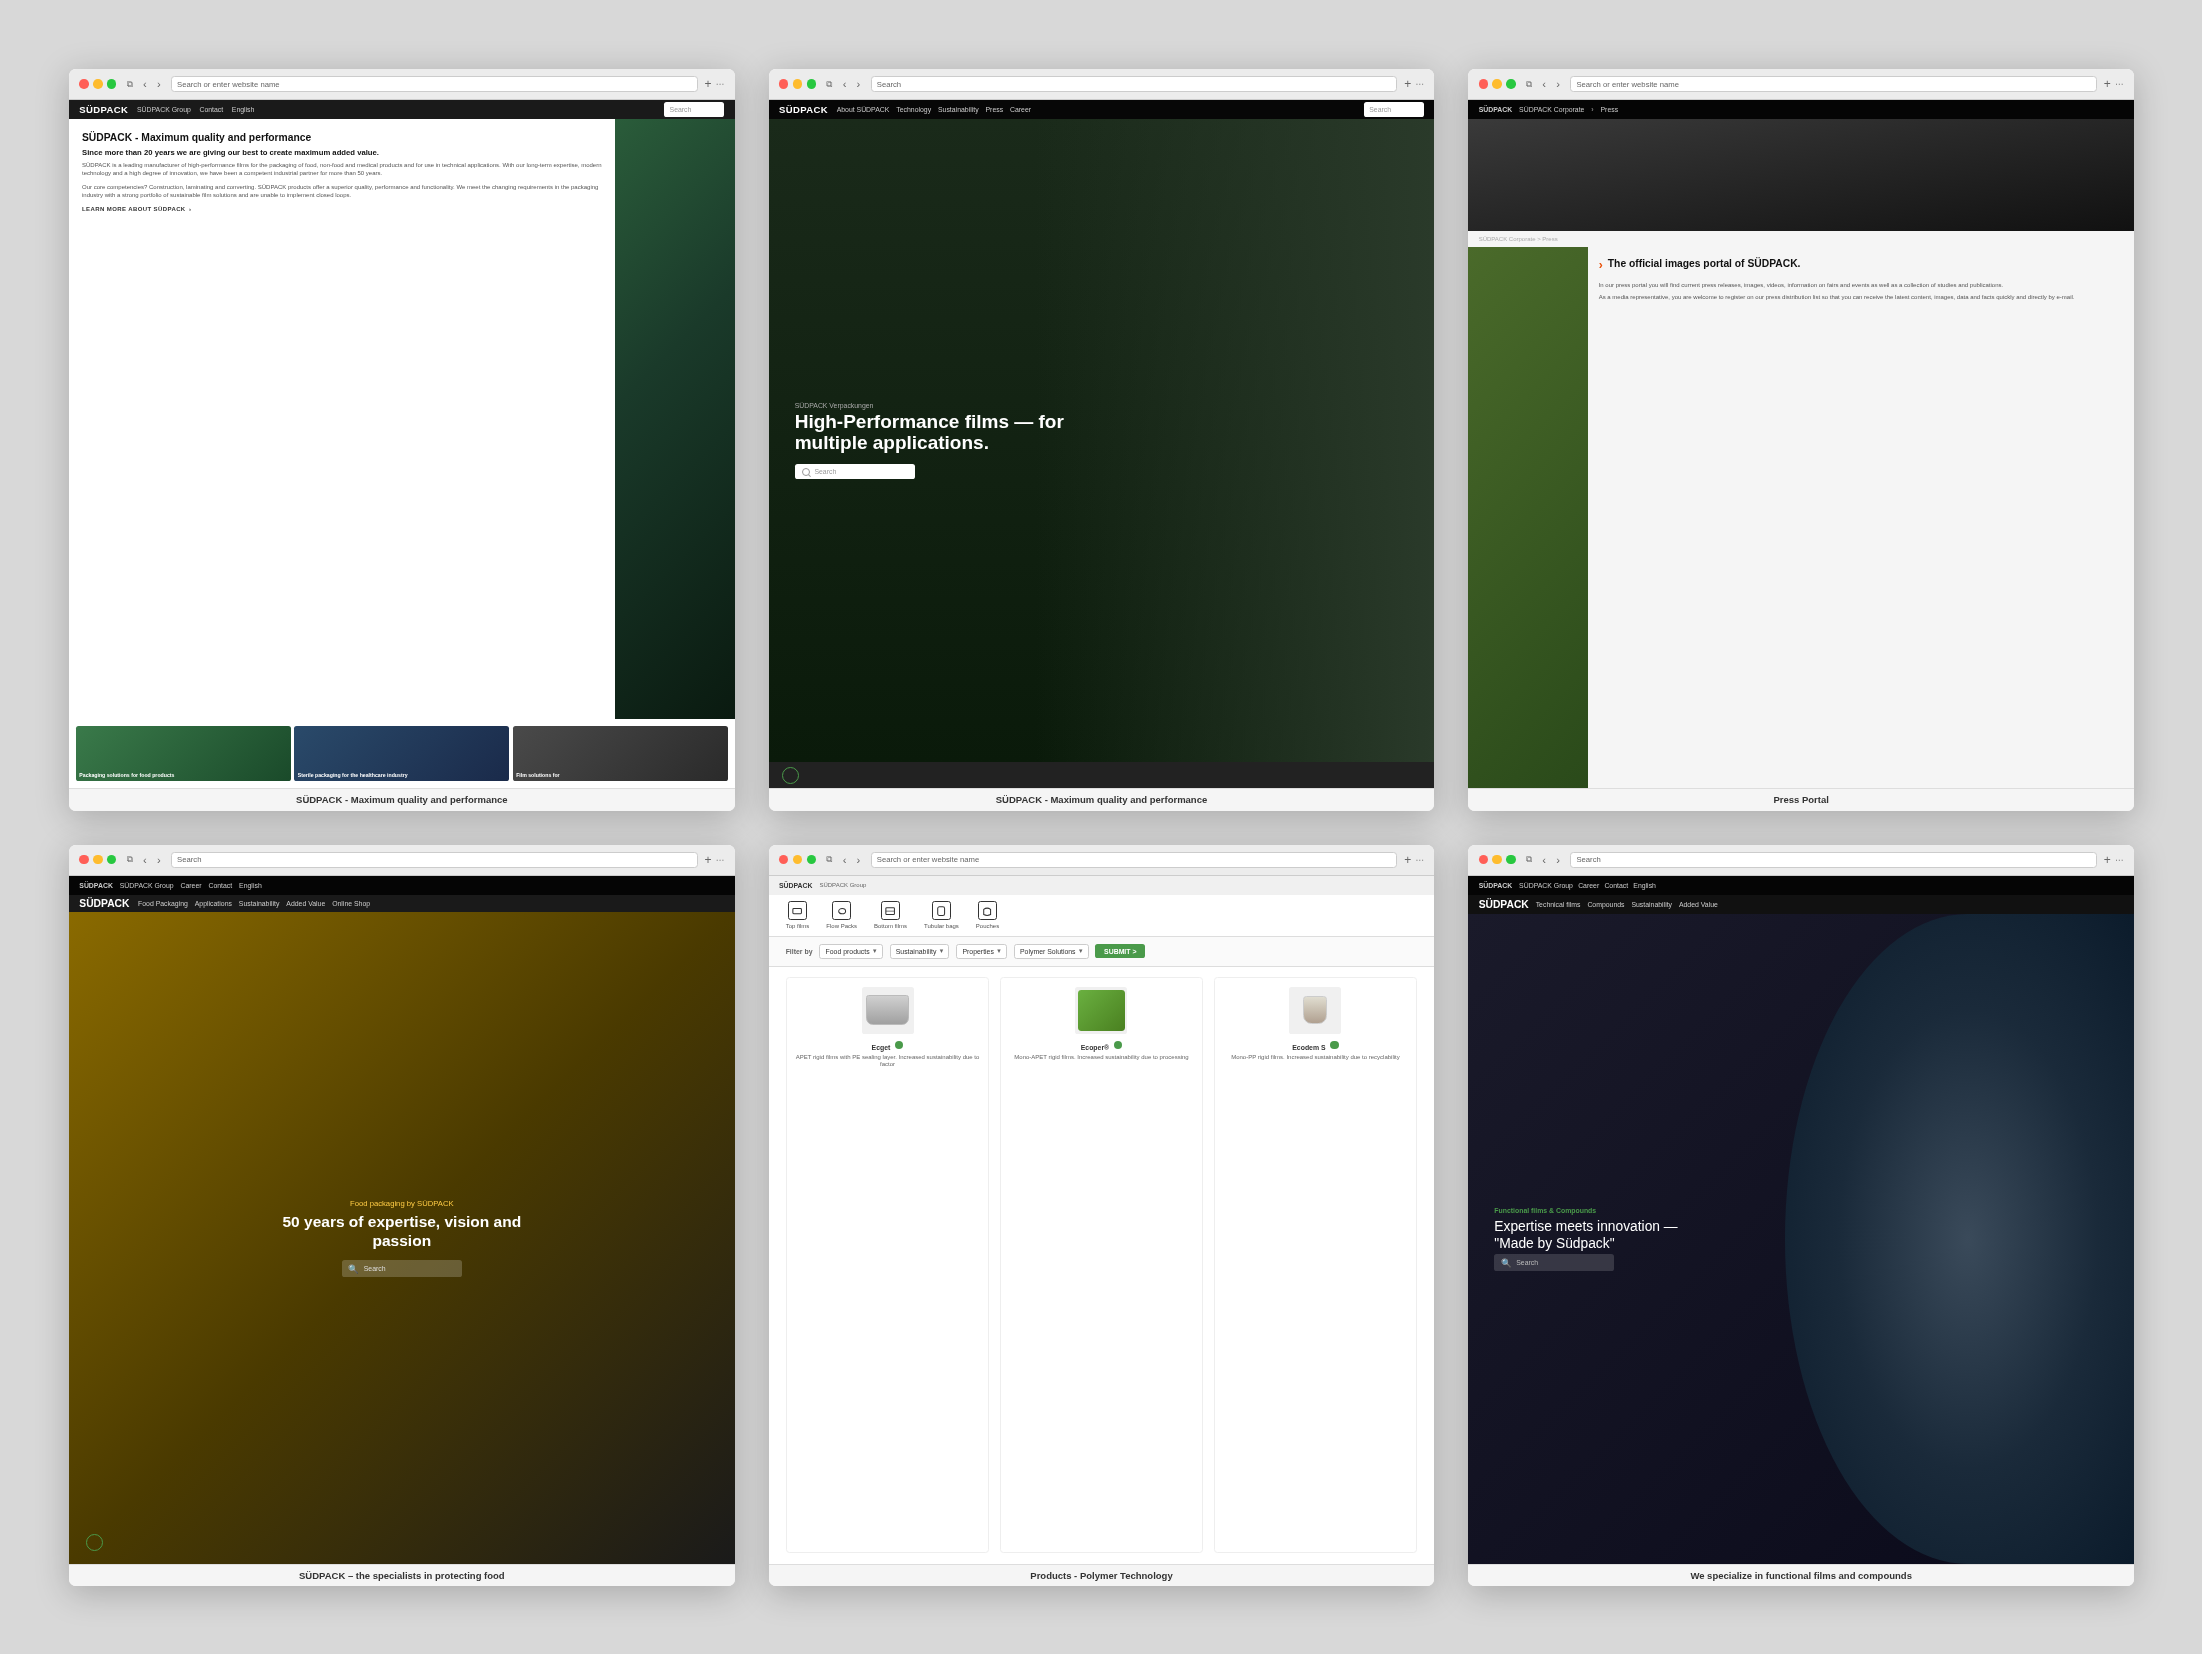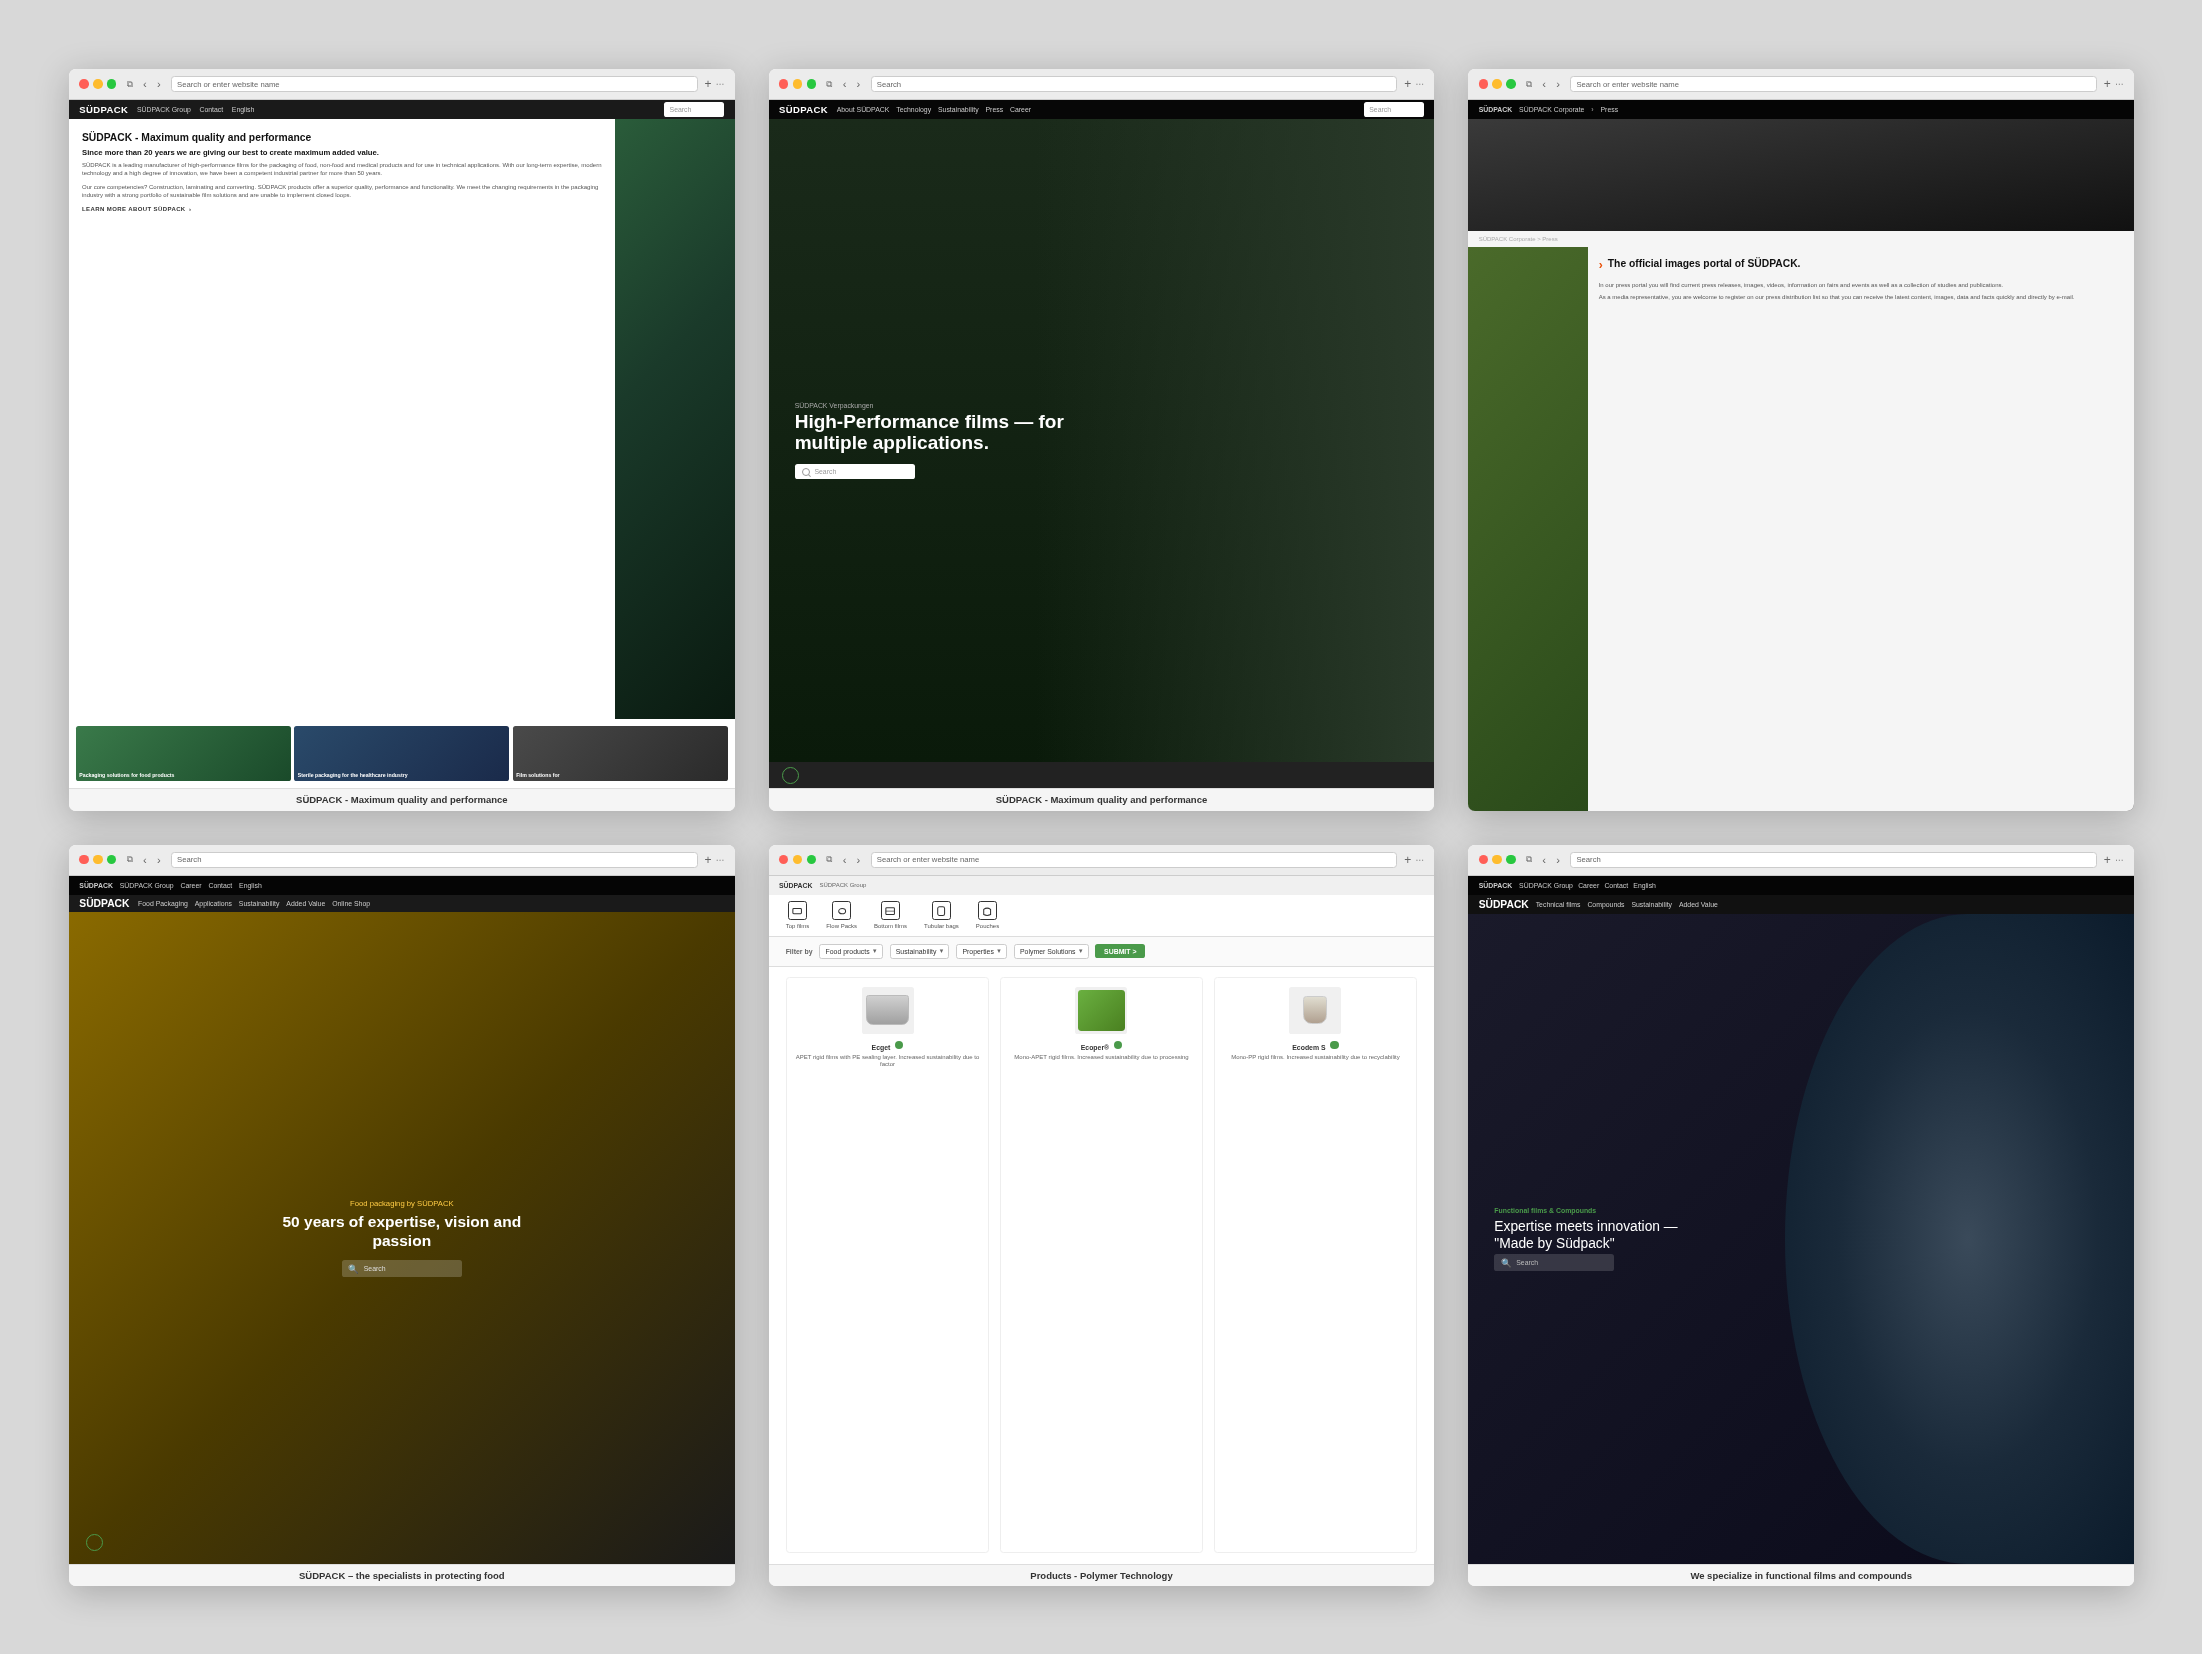--- a/index.html
+++ b/index.html
@@ -853,20 +853,23 @@
             <div style="display:flex;align-items:flex-start;gap:5.2px;margin-bottom:6.9px;">
               <span class="win3-accent">›</span>
               <h2>The official images portal of SÜDPACK.</h2>
             </div>
             <p>In our press portal you will find current press releases, images, videos, information on fairs and events as well as a collection of studies and publications.</p>
             <p>As a media representative, you are welcome to register on our press distribution list so that you can receive the latest content, images, data and facts quickly and directly by e-mail.</p>
           </div>
         </div>
       </div>
     </div>
+    <div class="caption-bar">
+      <span>Press Portal</span>
+    </div>
   </div>
 
   <div class="browser-window">
     <div class="browser-toolbar">
       <div class="browser-dots">
         <div class="dot dot-red"></div>
         <div class="dot dot-yellow"></div>
         <div class="dot dot-green"></div>
       </div>
       <div class="browser-nav">

